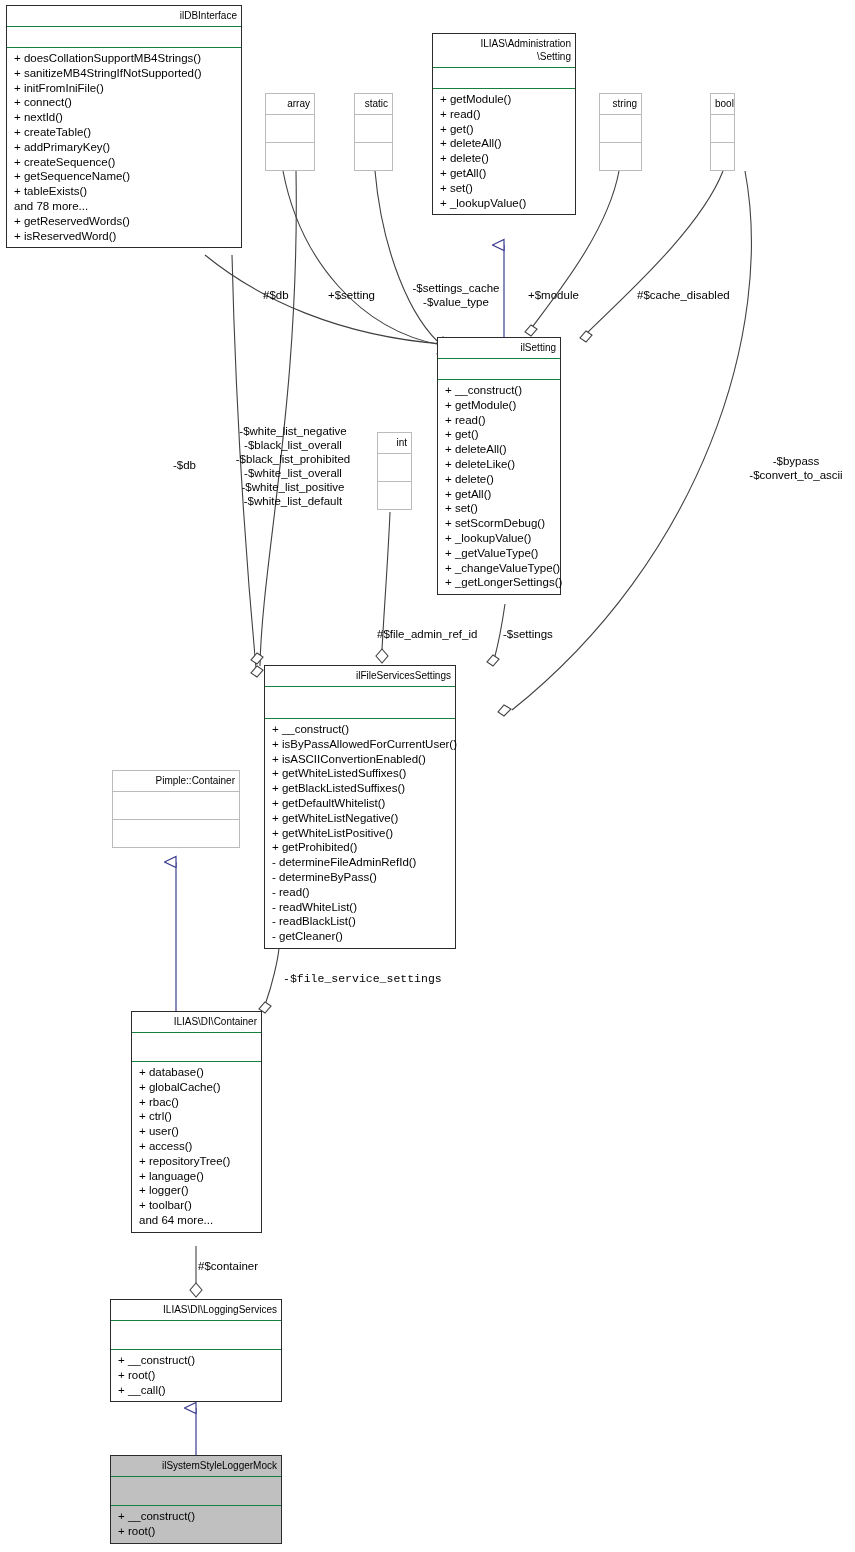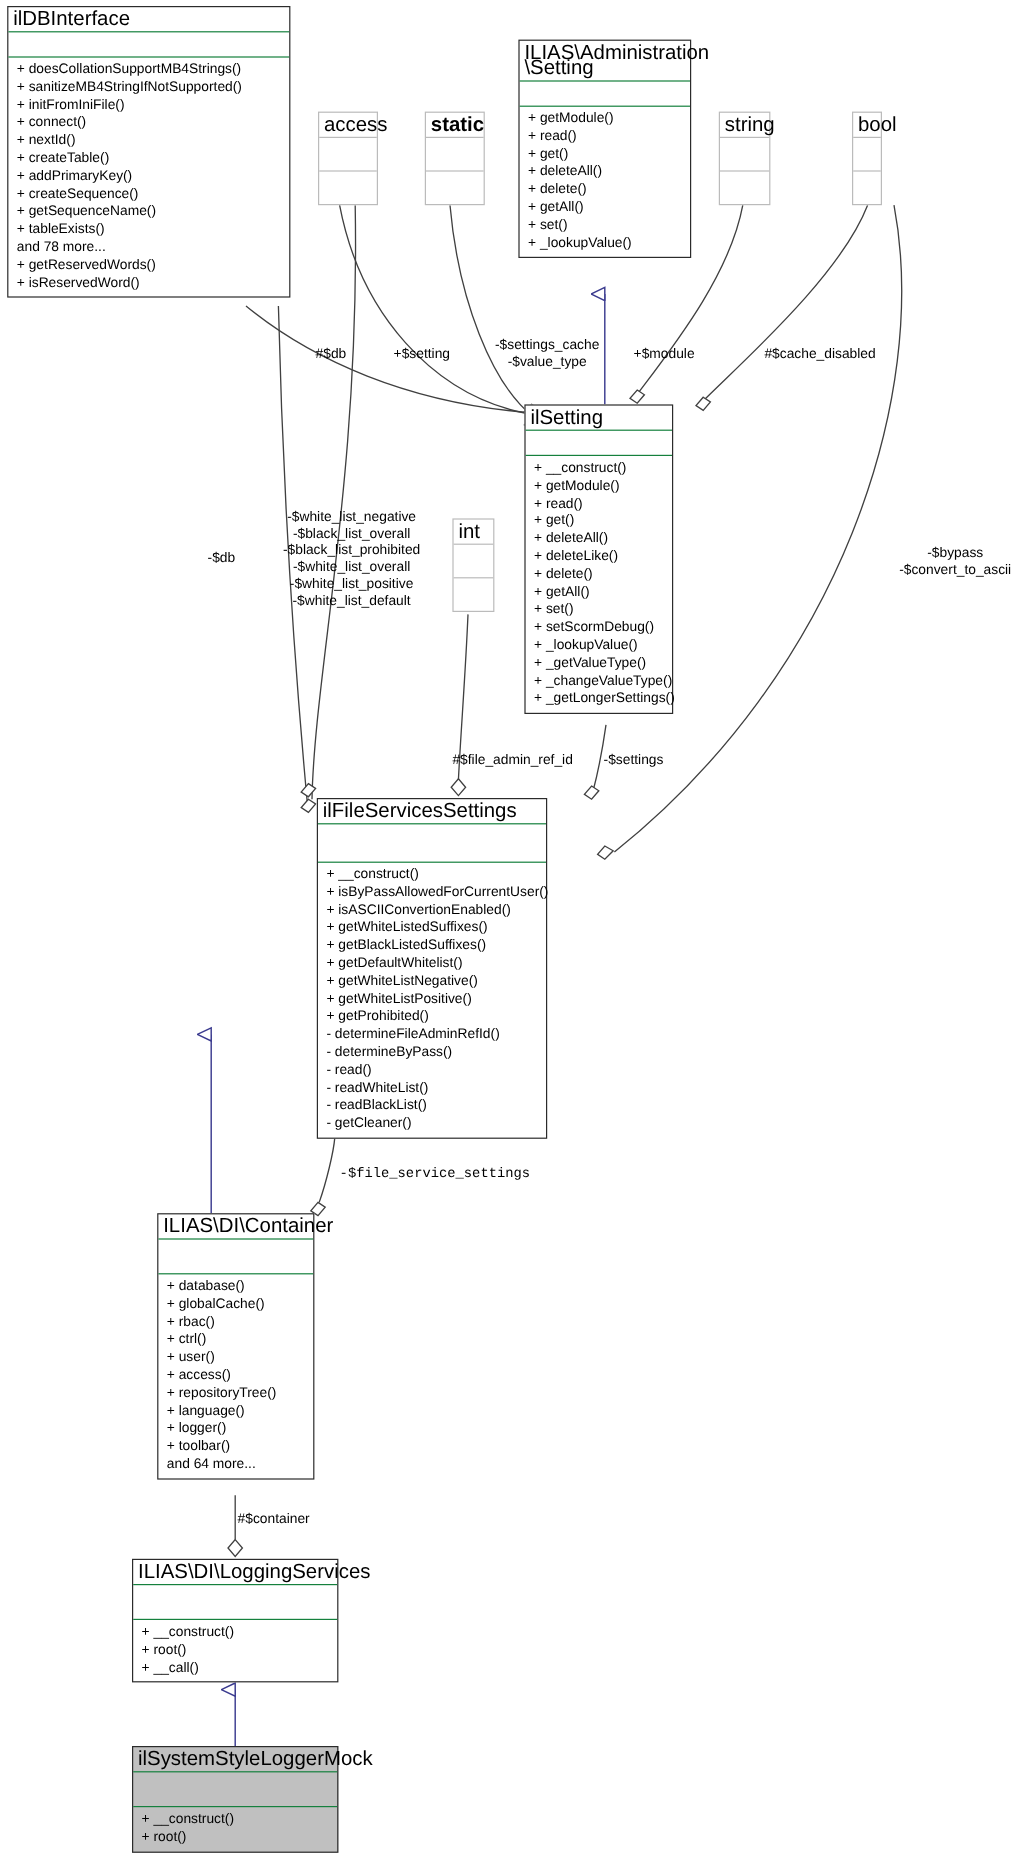--- a/index.html
+++ b/index.html
@@ -34,22 +34,22 @@
   .uml-class.strong {
     border: 1px solid #2b2b2b;
   }
   .uml-class.light {
     border: 1px solid #bbbbbb;
   }
   .uml-class.filled {
     background: #c0c0c0;
   }
   .cls-name {
-    text-align: left;
-    font-size: 17px;
+    text-align: right;
+    font-size: 10px;
     color: #000000;
     padding: 3px 4px 4px 4px;
     line-height: 13px;
     white-space: pre-line;
   }
   .cls-sep {
     border-top: 1px solid #15803d;
   }
   .uml-class.light .cls-sep {
     border-top: 1px solid #bbbbbb;
@@ -162,26 +162,26 @@
       <div class="row">+ createSequence()</div>
       <div class="row">+ getSequenceName()</div>
       <div class="row">+ tableExists()</div>
       <div class="row">and 78 more...</div>
       <div class="row">+ getReservedWords()</div>
       <div class="row">+ isReservedWord()</div>
     </div>
   </div>
 
   <div class="uml-class light" style="left:265px; top:93px; width:50px;">
-    <div class="cls-name">access</div>
-    <div class="cls-sep cls-attrs" style="height:21px;"></div>
-    <div class="cls-sep cls-attrs" style="height:21px;"></div>
-  </div>
-
-  <div class="uml-class light" style="left:354px; top:93px; width:50px;font-weight:bold;">
+    <div class="cls-name">array</div>
+    <div class="cls-sep cls-attrs" style="height:21px;"></div>
+    <div class="cls-sep cls-attrs" style="height:21px;"></div>
+  </div>
+
+  <div class="uml-class light" style="left:354px; top:93px; width:39px;">
     <div class="cls-name">static</div>
     <div class="cls-sep cls-attrs" style="height:21px;"></div>
     <div class="cls-sep cls-attrs" style="height:21px;"></div>
   </div>
 
   <div class="uml-class strong" style="left:432px; top:33px; width:144px;">
     <div class="cls-name">ILIAS\Administration
 \Setting</div>
     <div class="cls-sep cls-attrs"></div>
     <div class="cls-sep cls-ops">
@@ -250,20 +250,25 @@
       <div class="row">+ getProhibited()</div>
       <div class="row">- determineFileAdminRefId()</div>
       <div class="row">- determineByPass()</div>
       <div class="row">- read()</div>
       <div class="row">- readWhiteList()</div>
       <div class="row">- readBlackList()</div>
       <div class="row">- getCleaner()</div>
     </div>
   </div>
 
+  <div class="uml-class light" style="left:112px; top:770px; width:128px;">
+    <div class="cls-name">Pimple::Container</div>
+    <div class="cls-sep cls-attrs" style="height:21px;"></div>
+    <div class="cls-sep cls-attrs" style="height:21px;"></div>
+  </div>
 
   <div class="uml-class strong" style="left:131px; top:1011px; width:131px;">
     <div class="cls-name">ILIAS\DI\Container</div>
     <div class="cls-sep cls-attrs" style="height:22px;"></div>
     <div class="cls-sep cls-ops">
       <div class="row">+ database()</div>
       <div class="row">+ globalCache()</div>
       <div class="row">+ rbac()</div>
       <div class="row">+ ctrl()</div>
       <div class="row">+ user()</div>

